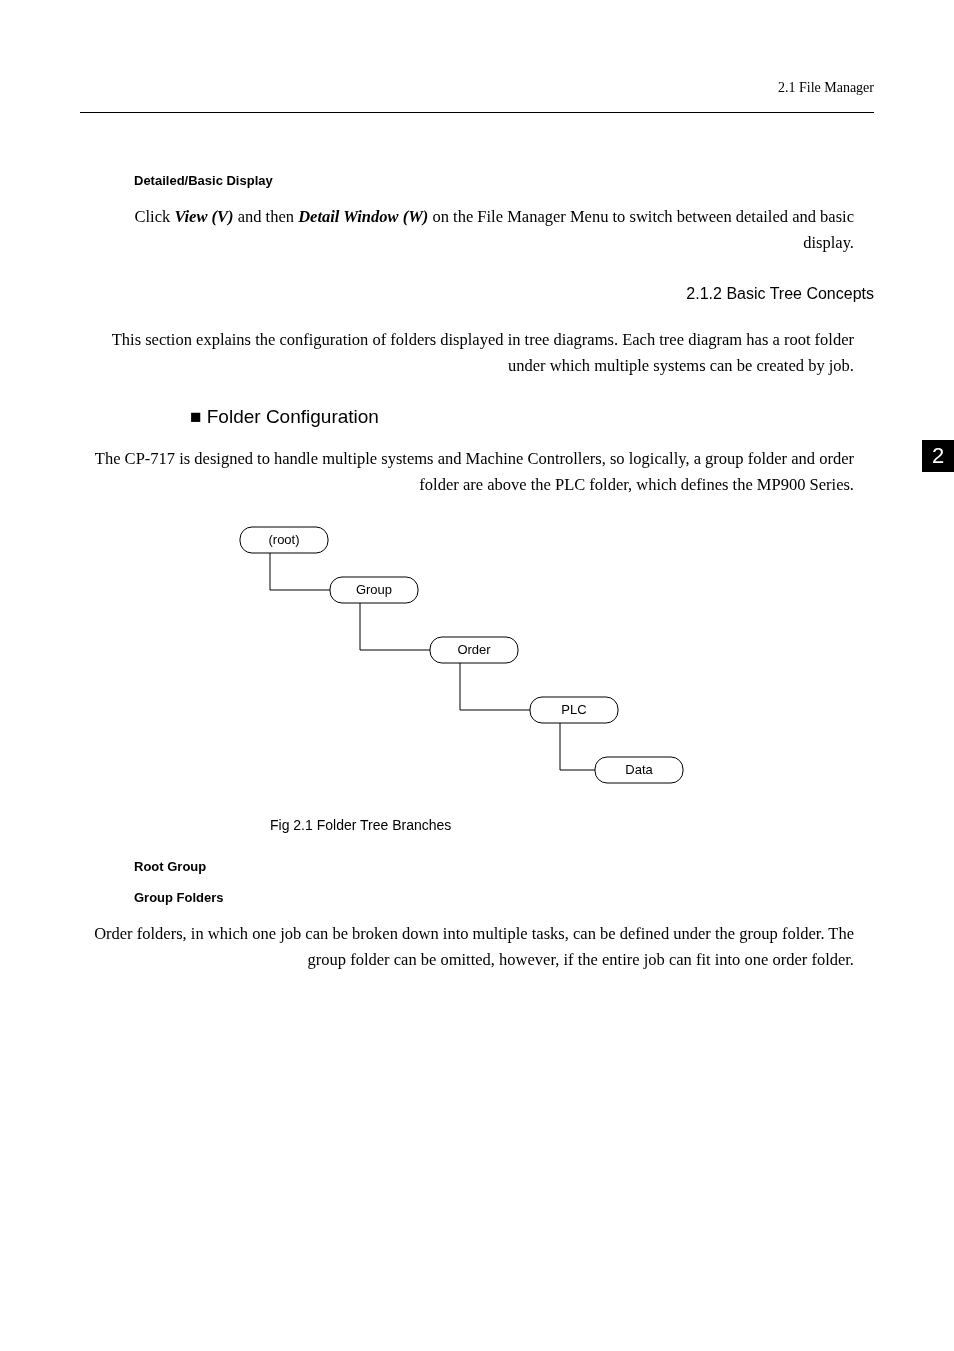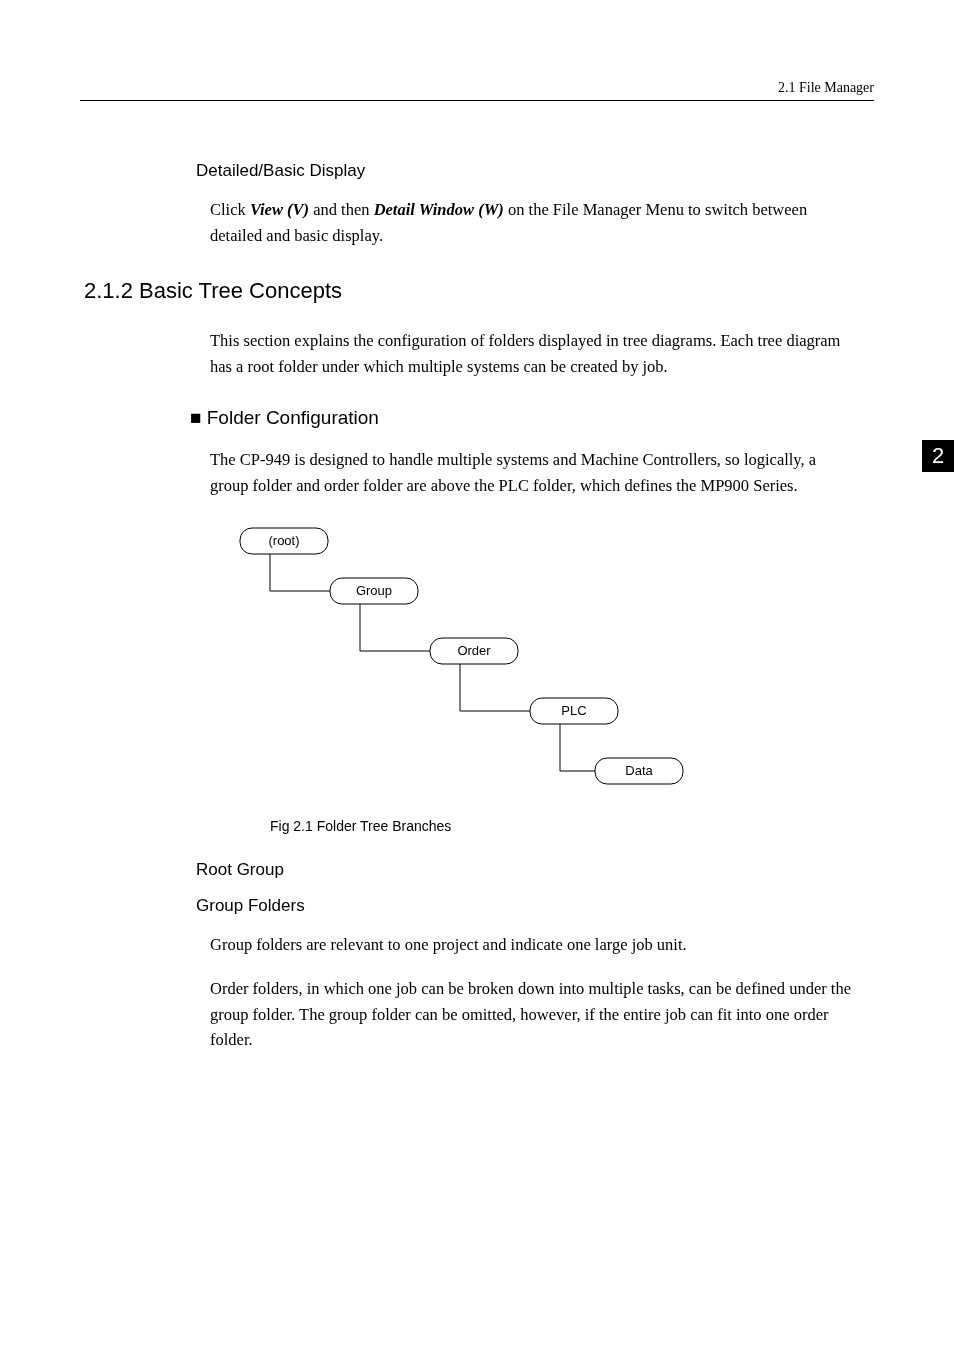--- a/index.html
+++ b/index.html
@@ -10,57 +10,59 @@
     color: #000;
     width: 954px;
   }
   .page {
     padding: 80px 80px 40px 80px;
     position: relative;
   }
   .header-line {
     border-bottom: 1px solid #000;
     margin-bottom: 60px;
-    padding-bottom: 4px;
+    padding-bottom: 16px;
     text-align: right;
     font-size: 14px;
   }
   .tab {
     position: absolute;
     right: 0px;
     top: 440px;
     width: 32px;
     height: 32px;
     background: #000;
     color: #fff;
     font-family: Arial, Helvetica, sans-serif;
     font-size: 22px;
     text-align: center;
     line-height: 32px;
   }
   .h3 {
     font-family: Arial, Helvetica, sans-serif;
-    font-size: 17px;
-    margin-left: 116px;
+    font-size: 13px;
+    margin-left: 54px;
     margin-bottom: 16px;
+    font-weight: bold;
   }
   .para {
     font-family: "Times New Roman", Times, serif;
     font-size: 16.5px;
     line-height: 1.55;
-    margin-left: 130px;
     margin-right: 20px;
     margin-bottom: 18px;
+    text-align: right;
   }
   .h2 {
     font-family: Arial, Helvetica, sans-serif;
-    font-size: 22px;
+    font-size: 16px;
     margin-top: 30px;
     margin-bottom: 24px;
     margin-left: 4px;
+    text-align: right;
   }
   .h-black {
     font-family: Arial, Helvetica, sans-serif;
     font-size: 19px;
     margin-left: 110px;
     margin-bottom: 18px;
     margin-top: 28px;
   }
   .h-black::before {
     content: "■ ";
@@ -103,21 +105,21 @@
 
   <div class="h3">Detailed/Basic Display</div>
   <div class="para">
     <span>Click </span><span class="bolditalic">View (V)</span><span> and then </span><span class="bolditalic">Detail Window (W)</span><span> on the File Manager Menu to switch between detailed and basic display.</span>
   </div>
 
   <div class="h2">2.1.2  Basic Tree Concepts</div>
   <div class="para">This section explains the configuration of folders displayed in tree diagrams. Each tree diagram has a root folder under which multiple systems can be created by job.</div>
 
   <div class="h-black"><span>Folder Configuration</span></div>
-  <div class="para">The CP-949 is designed to handle multiple systems and Machine Controllers, so logically, a group folder and order folder are above the PLC folder, which defines the MP900 Series.</div>
+  <div class="para">The CP-717 is designed to handle multiple systems and Machine Controllers, so logically, a group folder and order folder are above the PLC folder, which defines the MP900 Series.</div>
 
   <div class="diagram">
     <svg width="520" height="280">
 
       <g>
         <rect x="10" y="10" rx="12" ry="12" width="88" height="26" fill="#fff" stroke="#000"></rect>
         <text x="54" y="27" text-anchor="middle" class="node-text">(root)</text>
       </g>
 
       <line x1="40" y1="36" x2="40" y2="73" stroke="#000"></line>
@@ -152,16 +154,15 @@
         <text x="409" y="257" text-anchor="middle" class="node-text">Data</text>
       </g>
     </svg>
   </div>
 
   <div class="fig-caption">Fig 2.1  Folder Tree Branches</div>
 
   <div class="h3">Root Group</div>
 
   <div class="h3">Group Folders</div>
-  <div class="para">Group folders are relevant to one project and indicate one large job unit.</div>
   <div class="para">Order folders, in which one job can be broken down into multiple tasks, can be defined under the group folder. The group folder can be omitted, however, if the entire job can fit into one order folder.</div>
 
 </div>
 
 </body></html>

